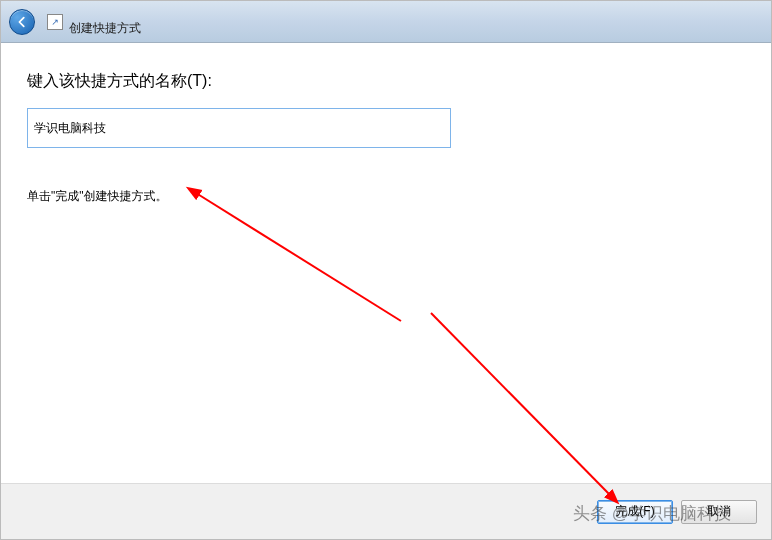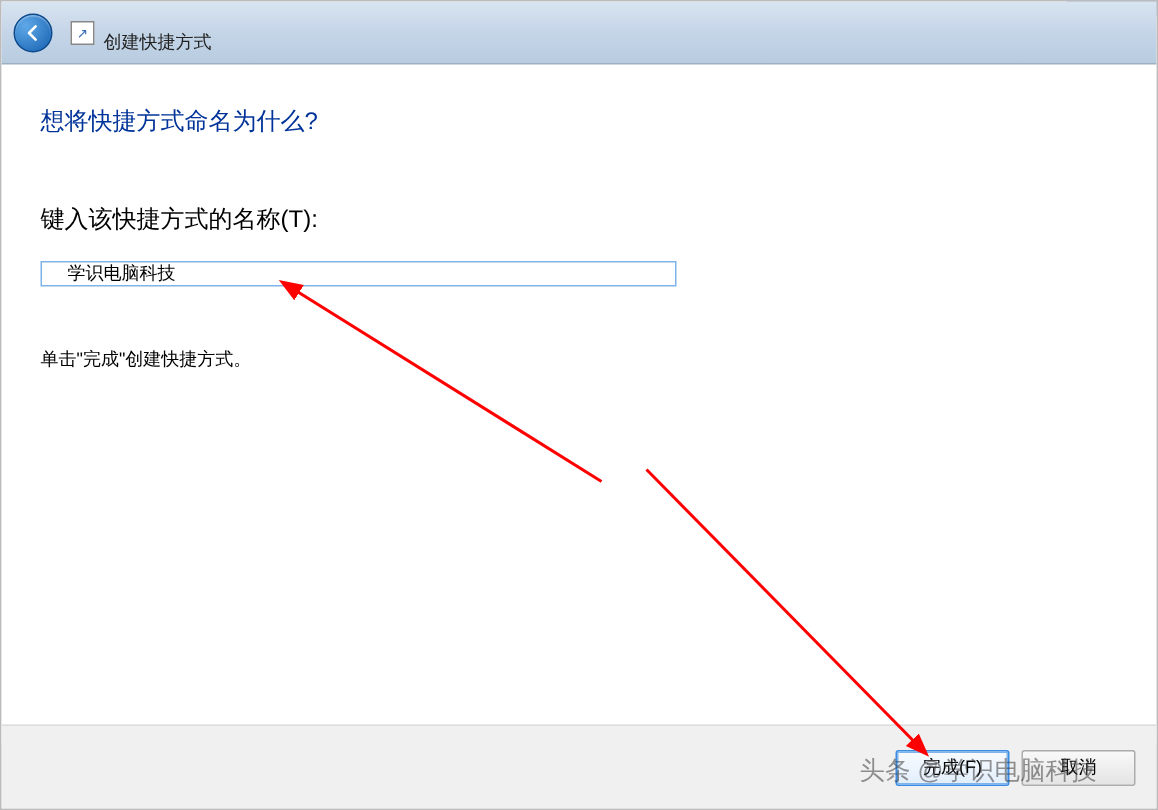--- a/index.html
+++ b/index.html
@@ -70,23 +70,23 @@
       font-weight: normal;
       margin-bottom: 44px;
     }
     .label {
       font-size: 16px;
       color: #000;
       margin-bottom: 16px;
     }
     .name-input {
       width: 424px;
-      height: 17px;
+      height: 40px;
       border: 1px solid #7eb4ea;
-      padding: 2px 17px;
+      padding: 2px 6px;
       font-size: 12px;
       font-family: inherit;
       outline: none;
     }
     .hint {
       font-size: 12px;
       color: #000;
       margin-top: 40px;
     }
     .button-bar {
@@ -157,21 +157,20 @@
   <div class="back-button">
     <svg viewBox="0 0 16 16">
       <path d="M10 3 L5 8 L10 13" stroke="#fff" stroke-width="2" fill="none" stroke-linecap="round" stroke-linejoin="round"></path>
     </svg>
   </div>
   <span class="title-icon">↗</span>
   <span class="title-text">创建快捷方式</span>
 </div>
 
 <div class="content">
-  <h1 class="heading">想将快捷方式命名为什么?</h1>
   <div class="label">键入该快捷方式的名称(T):</div>
   <input class="name-input" type="text" value="学识电脑科技" style="">
   <div class="hint">单击"完成"创建快捷方式。</div>
 </div>
 
 <div class="button-bar">
   <button class="btn default">完成(F)</button>
   <button class="btn">取消</button>
 </div>
 

